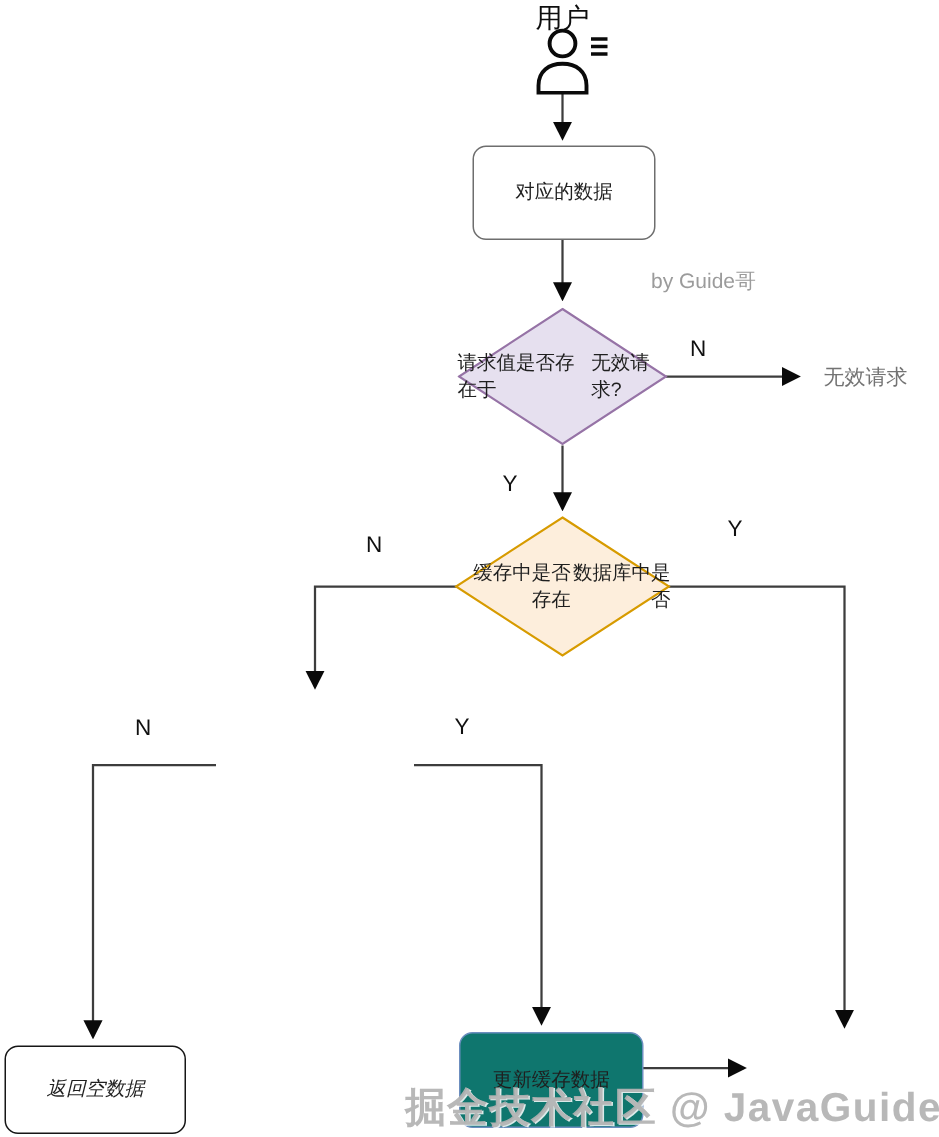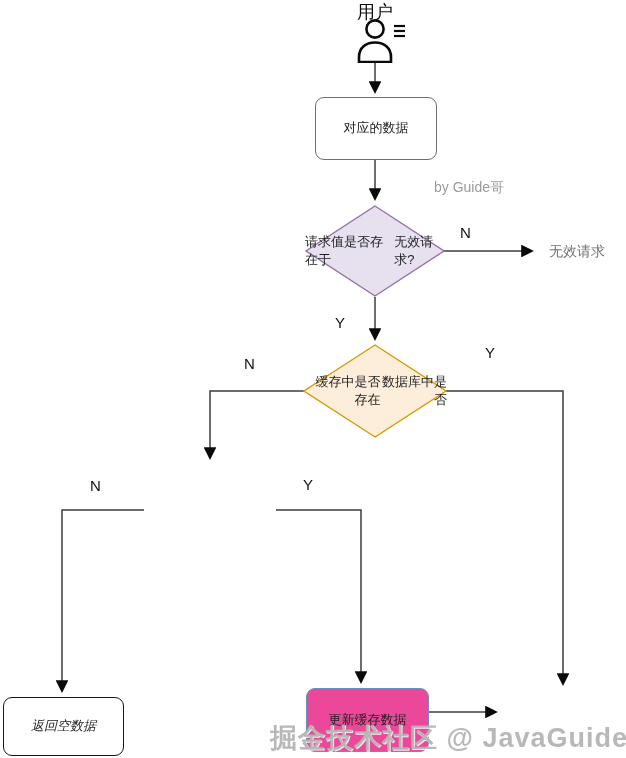--- a/index.html
+++ b/index.html
@@ -5,21 +5,21 @@
   html,body{margin:0;padding:0;background:#fff;}
   #canvas{
     position:relative;width:626px;height:758px;background:#ffffff;overflow:hidden;
     font-family:"Liberation Sans","DejaVu Sans",sans-serif;color:#1f1f1f;
   }
   #edges{position:absolute;left:0;top:0;width:626px;height:758px;z-index:1;}
   .node{position:absolute;z-index:2;display:flex;align-items:center;justify-content:center;text-align:center;}
   .rounded-box{border-radius:9px;font-size:13px;line-height:1.3;}
   .white-box{background:#ffffff;border:1.6px solid #6e6e6e;}
   .white-box.dark{border:1.9px solid #161616;font-style:italic;}
-  .blue-box{background:#ec4899;border:1.4px solid #6c8ebf;}
+  .blue-box{background:#0f766e;border:1.4px solid #6c8ebf;}
   .diamond{position:absolute;z-index:2;}
   .diamond svg{position:absolute;left:0;top:0;width:100%;height:100%;}
   .diamond .dtext{position:absolute;left:0;top:0;width:100%;height:100%;display:flex;flex-direction:row;align-items:center;justify-content:center;font-size:13px;line-height:1.35;z-index:2;}
   .edge-label{position:absolute;z-index:3;font-size:15px;color:#101010;}
   .plain-label{position:absolute;z-index:2;font-size:14px;color:#737373;}
   #actor-label{position:absolute;left:341px;top:0px;width:68px;text-align:center;font-size:18px;color:#0d0d0d;z-index:2;}
   #actor-icon{position:absolute;left:347px;top:16px;width:60px;height:47px;z-index:2;}
   #author-watermark{position:absolute;left:434px;top:179px;font-size:14px;color:#9b9b9b;z-index:2;}
   #bottom-watermark{
     position:absolute;right:-2px;top:720px;z-index:4;white-space:nowrap;

